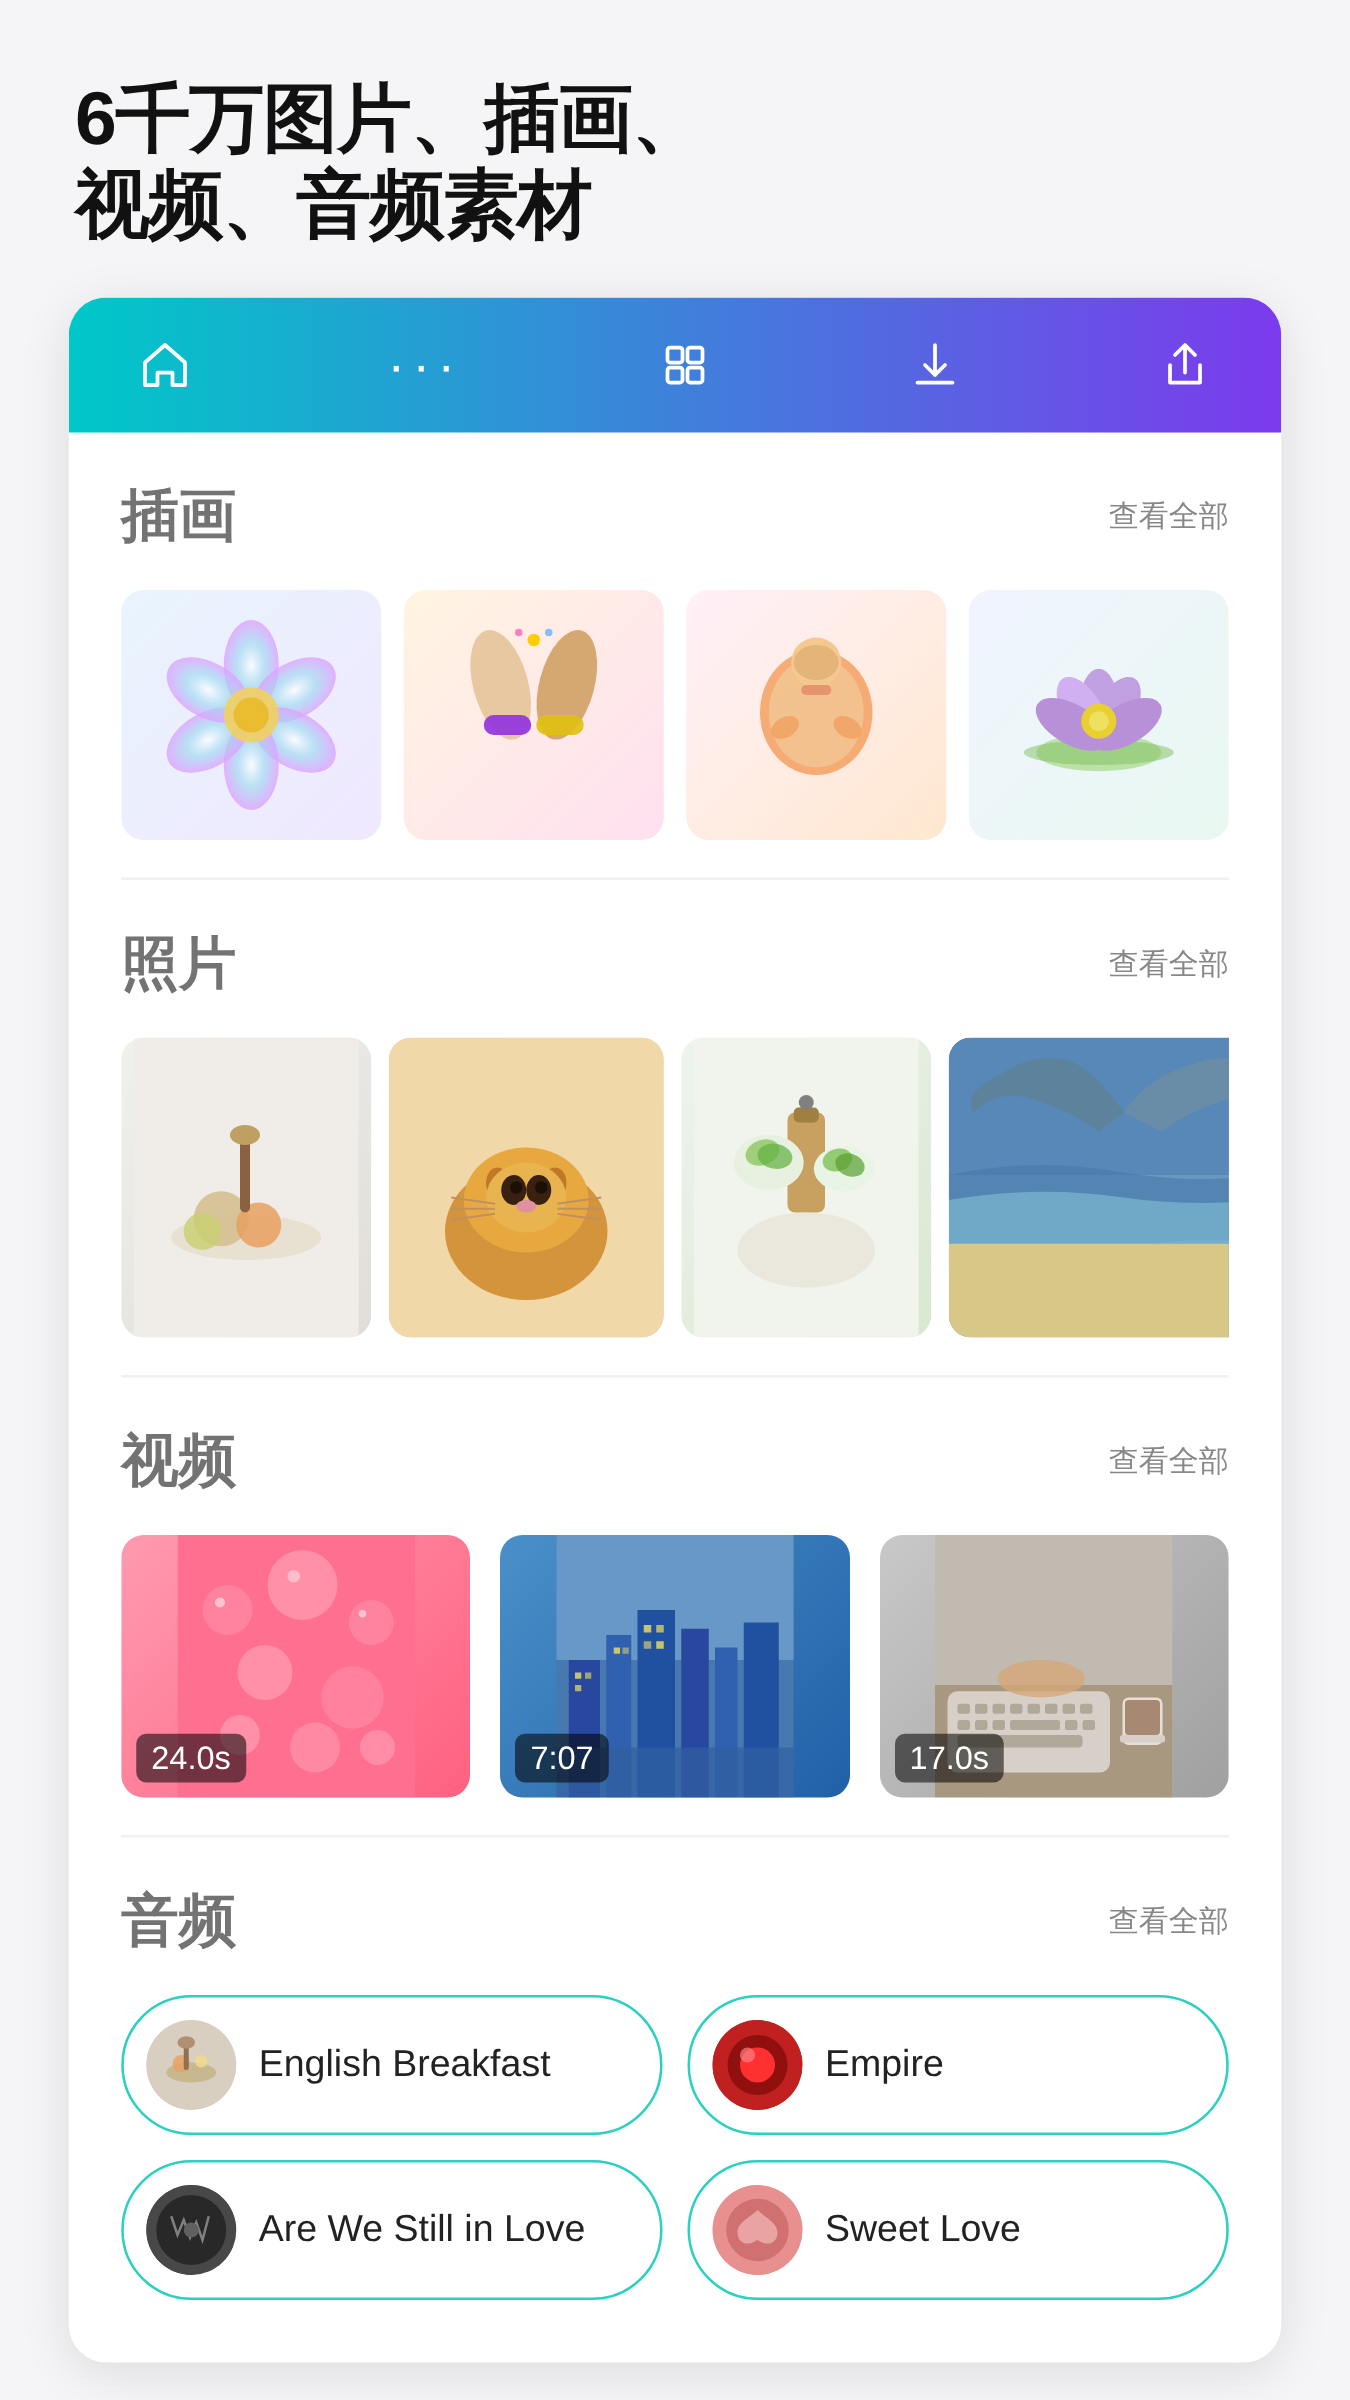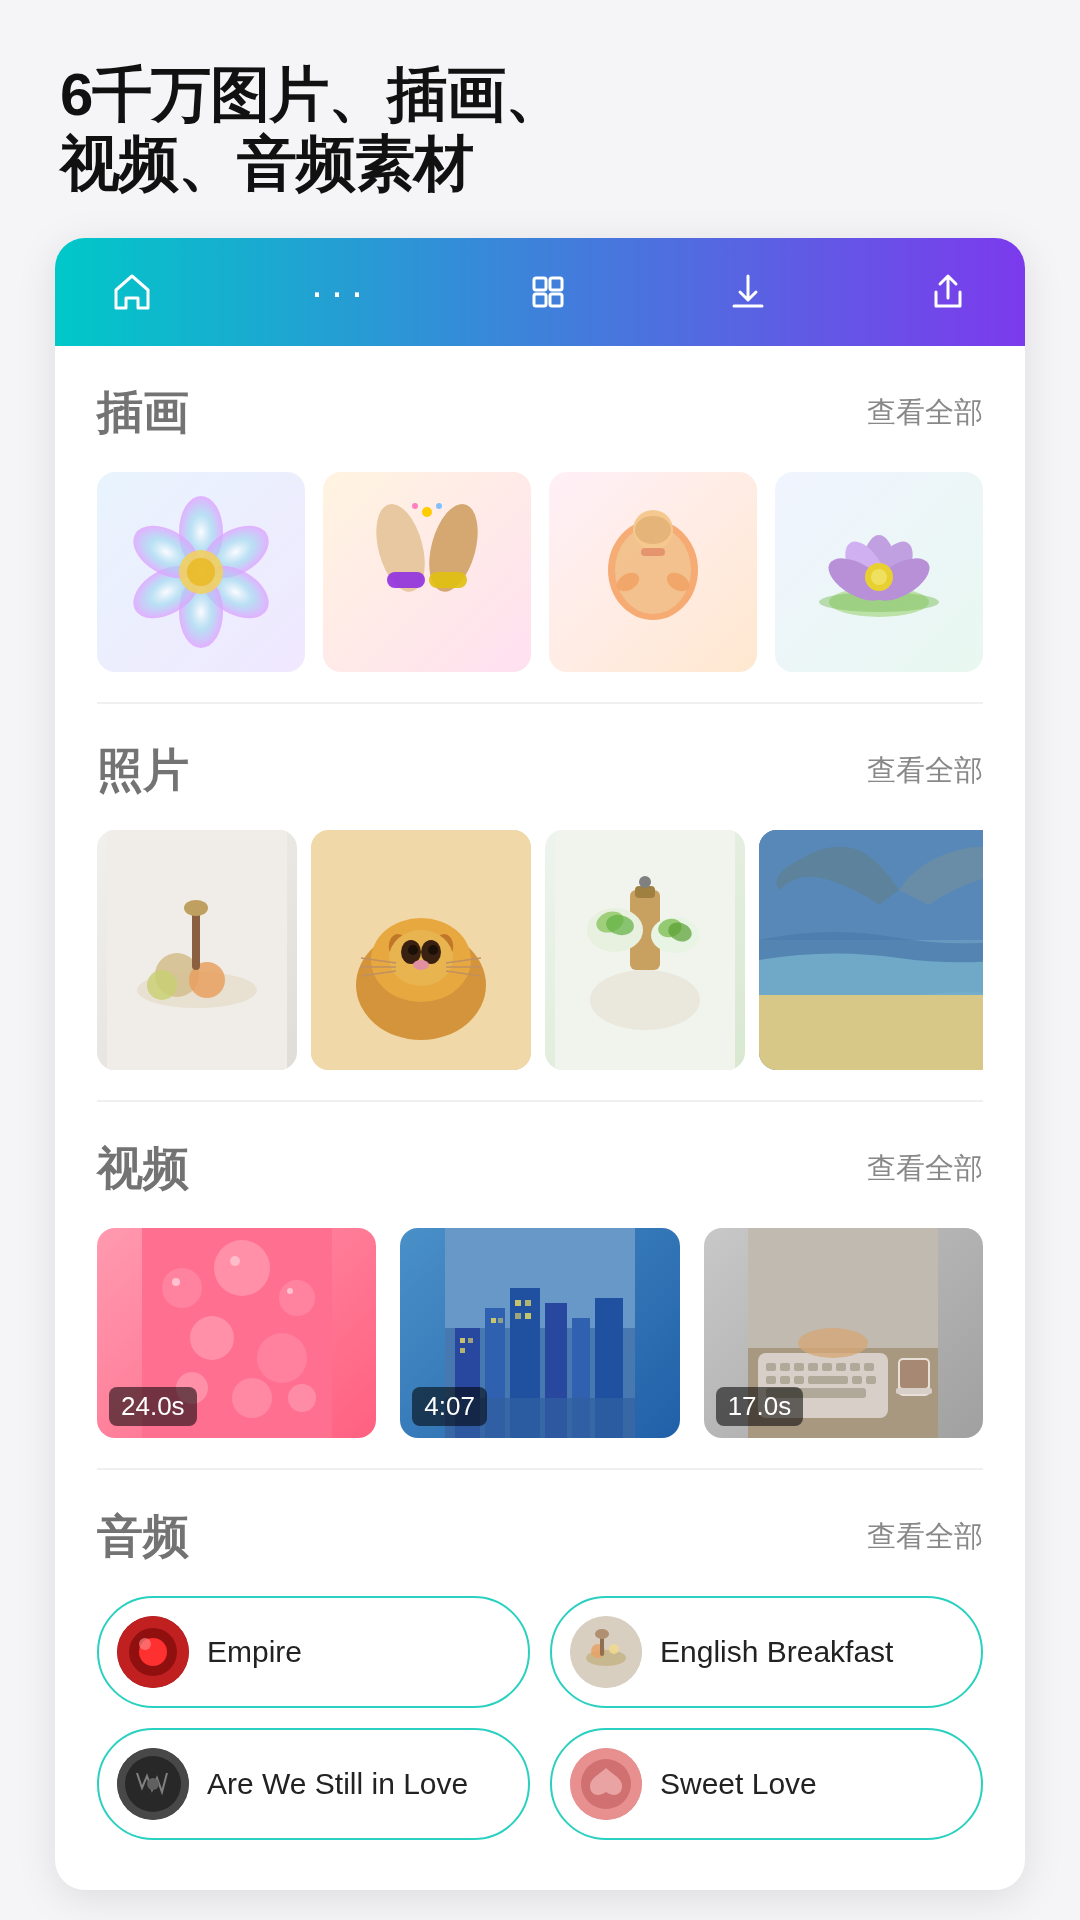--- a/index.html
+++ b/index.html
@@ -61,21 +61,21 @@
       align-items: center;
       justify-content: space-between;
       margin-bottom: 28px;
     }
     .section-title {
       font-size: 46px;
       font-weight: 700;
       color: #737373;
     }
     .section-link {
-      font-size: 29px;
+      font-size: 24px;
       color: #888;
       font-weight: 400;
     }
 
     
     .illustrations-row {
       display: flex;
       gap: 18px;
       overflow: hidden;
       padding-bottom: 10px;
@@ -459,21 +459,21 @@
             <rect x="46" y="90" width="5" height="5" fill="#f0e060" opacity="0.8"></rect>
             <rect x="53" y="90" width="5" height="5" fill="#f0e060" opacity="0.5"></rect>
             <rect x="70" y="72" width="6" height="6" fill="#f0e060" opacity="0.8"></rect>
             <rect x="80" y="72" width="6" height="6" fill="#f0e060" opacity="0.7"></rect>
             <rect x="70" y="85" width="6" height="6" fill="#f0e060" opacity="0.6"></rect>
             <rect x="80" y="85" width="6" height="6" fill="#f0e060" opacity="0.8"></rect>
 
             <rect y="170" width="190" height="40" fill="#3060a0" opacity="0.7"></rect>
           </svg>
         </div>
-        <span class="video-duration">4:07</span>
+        <span class="video-duration">7:07</span>
       </div>
 
       <div class="video-item video-bg-desk">
         <div class="video-inner">
           <svg width="190" height="210" viewBox="0 0 190 210">
             <rect width="190" height="210" fill="#c0bab0"></rect>
 
             <rect y="120" width="190" height="90" fill="#a89880"></rect>
 
             <rect x="10" y="125" width="130" height="65" rx="8" fill="#d8d0c8"></rect>
@@ -508,46 +508,46 @@
   <div class="section-divider"></div>
 
   <div class="section">
     <div class="section-header">
       <span class="section-title">音频</span>
       <span class="section-link">查看全部</span>
     </div>
     <div class="audio-grid">
 
       <div class="audio-chip">
-        <div class="audio-avatar av-emp">
-          <svg width="72" height="72" viewBox="0 0 72 72">
-            <circle cx="36" cy="36" r="36" fill="#c02020"></circle>
-            <circle cx="36" cy="36" r="24" fill="#901010"></circle>
-            <circle cx="36" cy="36" r="14" fill="#ff3030"></circle>
-            <circle cx="28" cy="28" r="6" fill="#ff8080" opacity="0.7"></circle>
-          </svg>
-        </div>
-        <span class="audio-title">Empire</span>
-      </div>
-
-      <div class="audio-chip">
         <div class="audio-avatar av-eb">
           <svg width="72" height="72" viewBox="0 0 72 72">
             <circle cx="36" cy="36" r="36" fill="#d8cfc0"></circle>
             <ellipse cx="36" cy="42" rx="20" ry="8" fill="#c8b890"></ellipse>
             <circle cx="28" cy="35" r="7" fill="#e8a060" opacity="0.8"></circle>
             <circle cx="44" cy="33" r="5" fill="#f0d890" opacity="0.9"></circle>
             <rect x="30" y="20" width="4" height="20" rx="2" fill="#907050"></rect>
             <ellipse cx="32" cy="18" rx="7" ry="5" fill="#b09070"></ellipse>
           </svg>
         </div>
         <span class="audio-title">English Breakfast</span>
       </div>
 
       <div class="audio-chip">
+        <div class="audio-avatar av-emp">
+          <svg width="72" height="72" viewBox="0 0 72 72">
+            <circle cx="36" cy="36" r="36" fill="#c02020"></circle>
+            <circle cx="36" cy="36" r="24" fill="#901010"></circle>
+            <circle cx="36" cy="36" r="14" fill="#ff3030"></circle>
+            <circle cx="28" cy="28" r="6" fill="#ff8080" opacity="0.7"></circle>
+          </svg>
+        </div>
+        <span class="audio-title">Empire</span>
+      </div>
+
+      <div class="audio-chip">
         <div class="audio-avatar av-love">
           <svg width="72" height="72" viewBox="0 0 72 72">
             <circle cx="36" cy="36" r="36" fill="#484848"></circle>
             <circle cx="36" cy="36" r="28" fill="#282828"></circle>
             <path d="M20 25 L25 40 L30 28 L35 42 L40 30 L45 44 L50 25" stroke="#808080" stroke-width="2" fill="none"></path>
             <circle cx="36" cy="36" r="6" fill="#606060"></circle>
           </svg>
         </div>
         <span class="audio-title">Are We Still in Love</span>
       </div>

